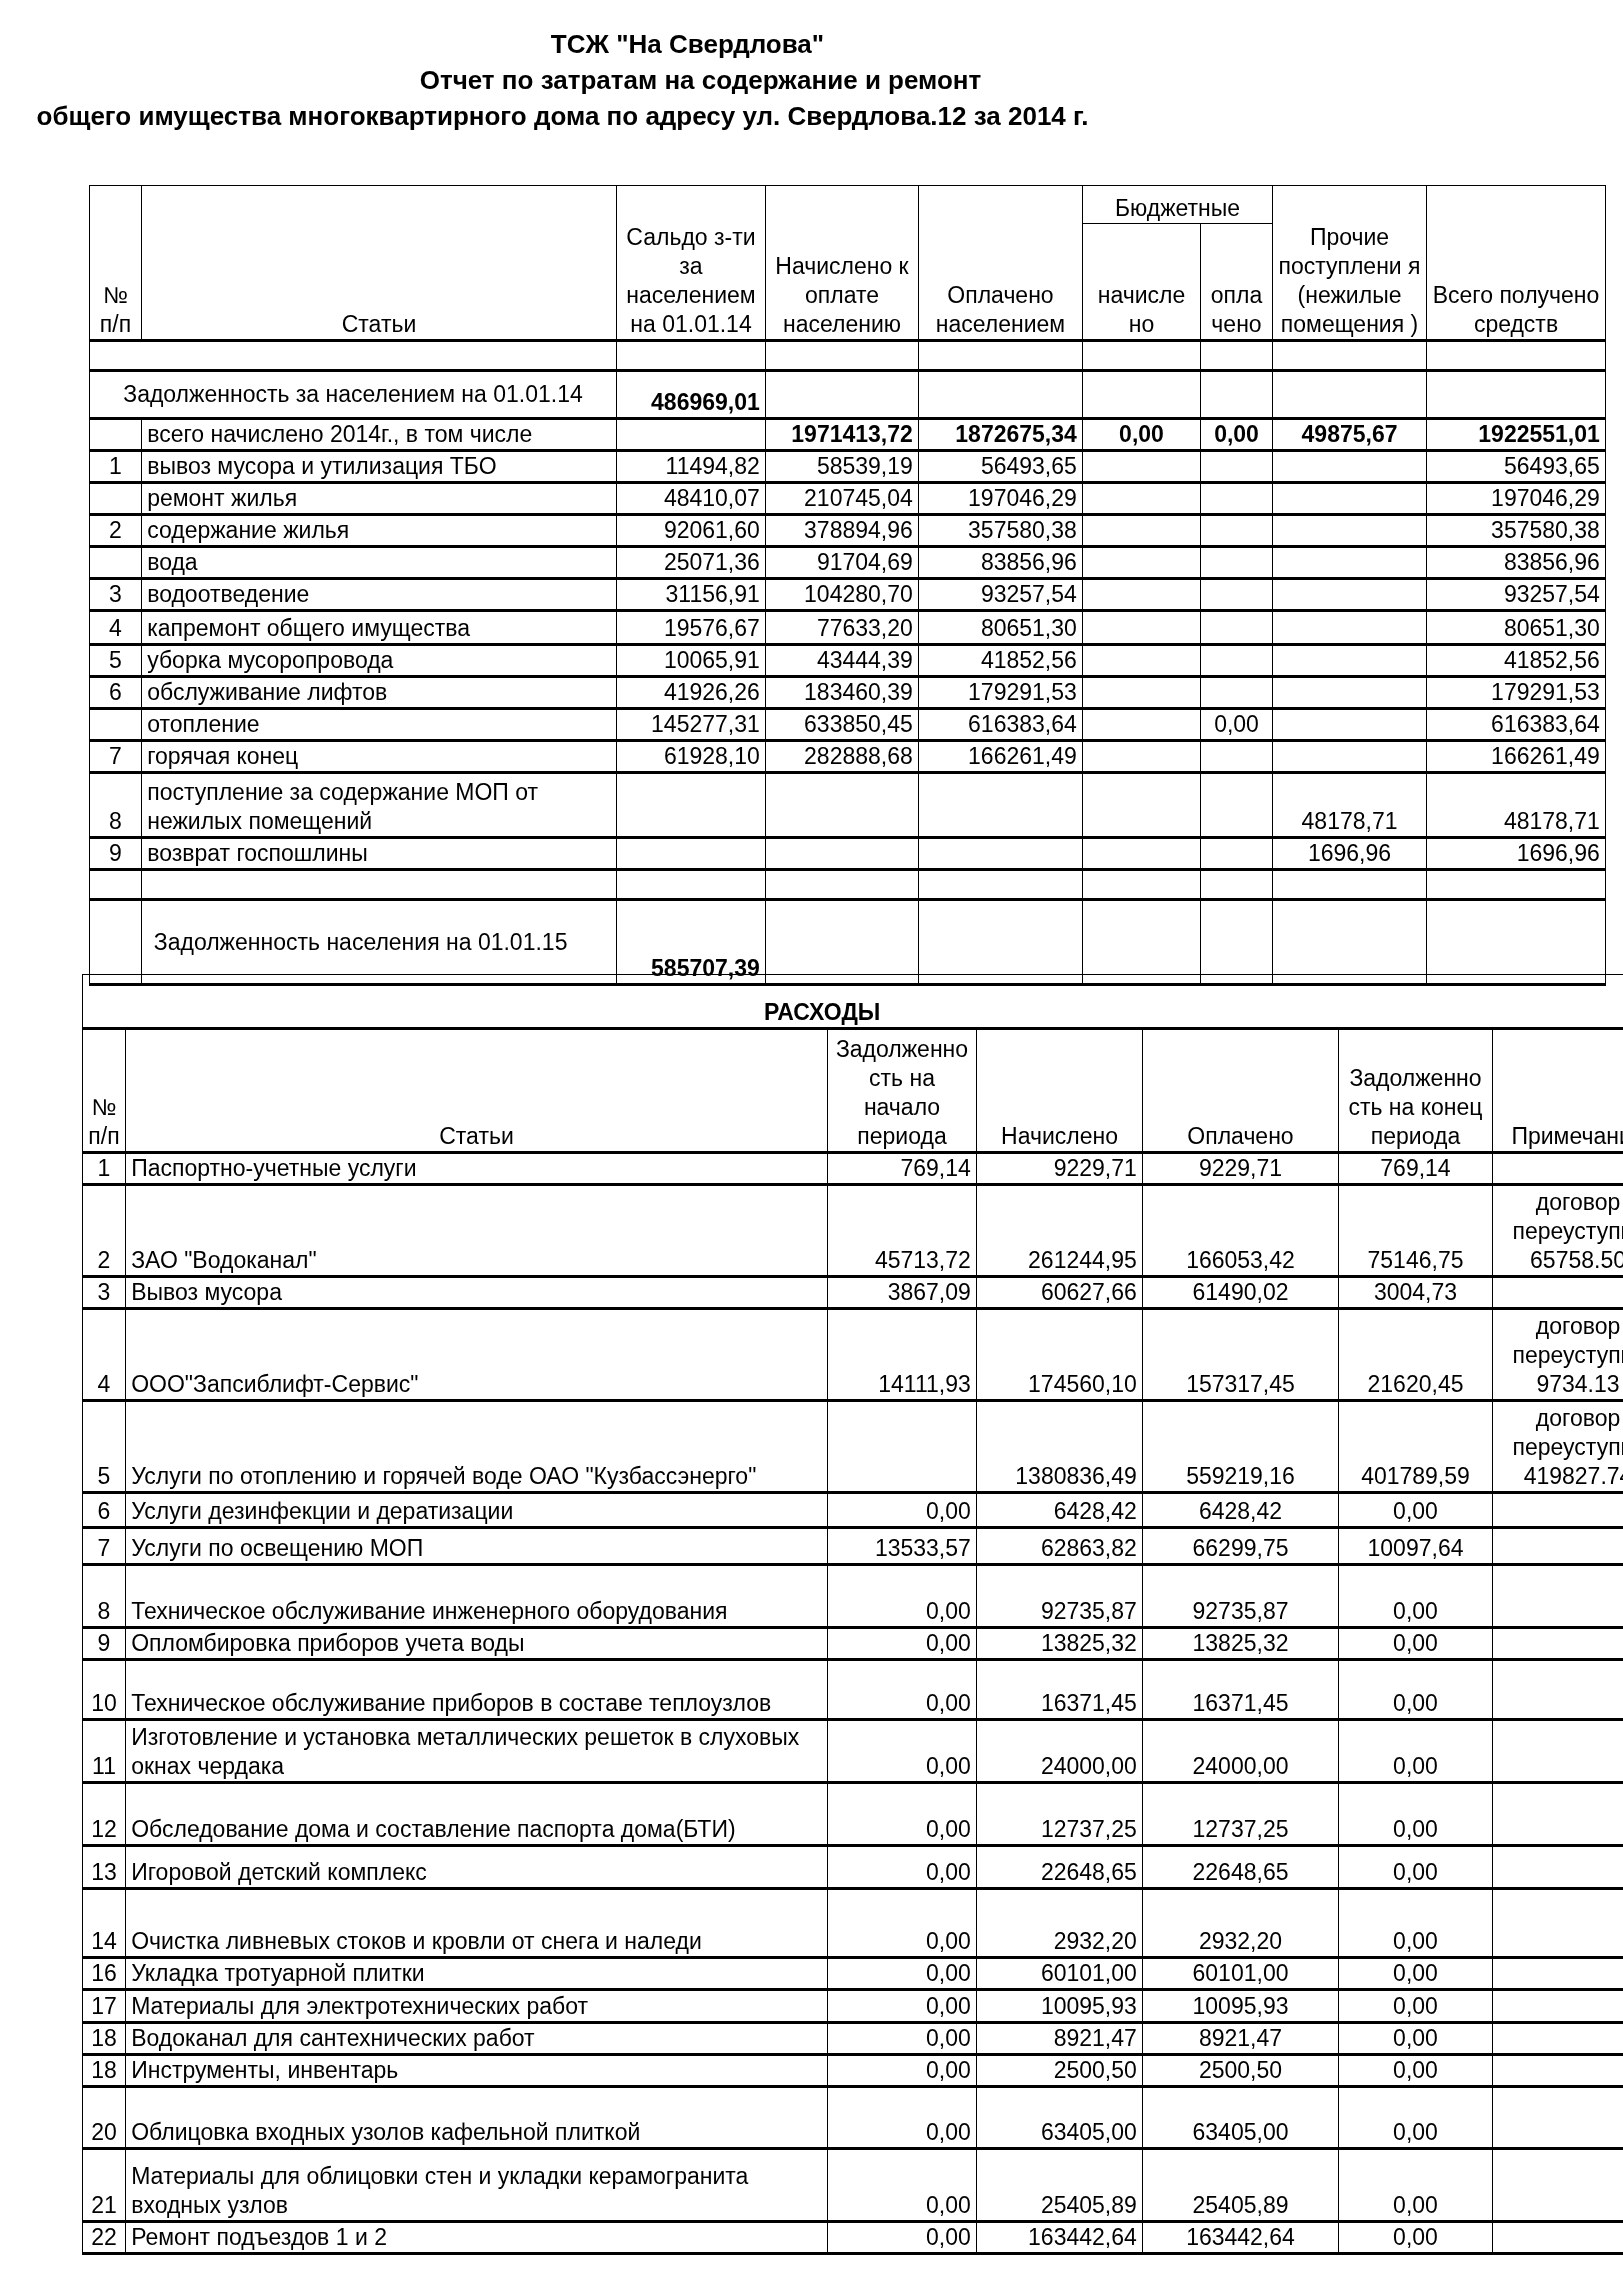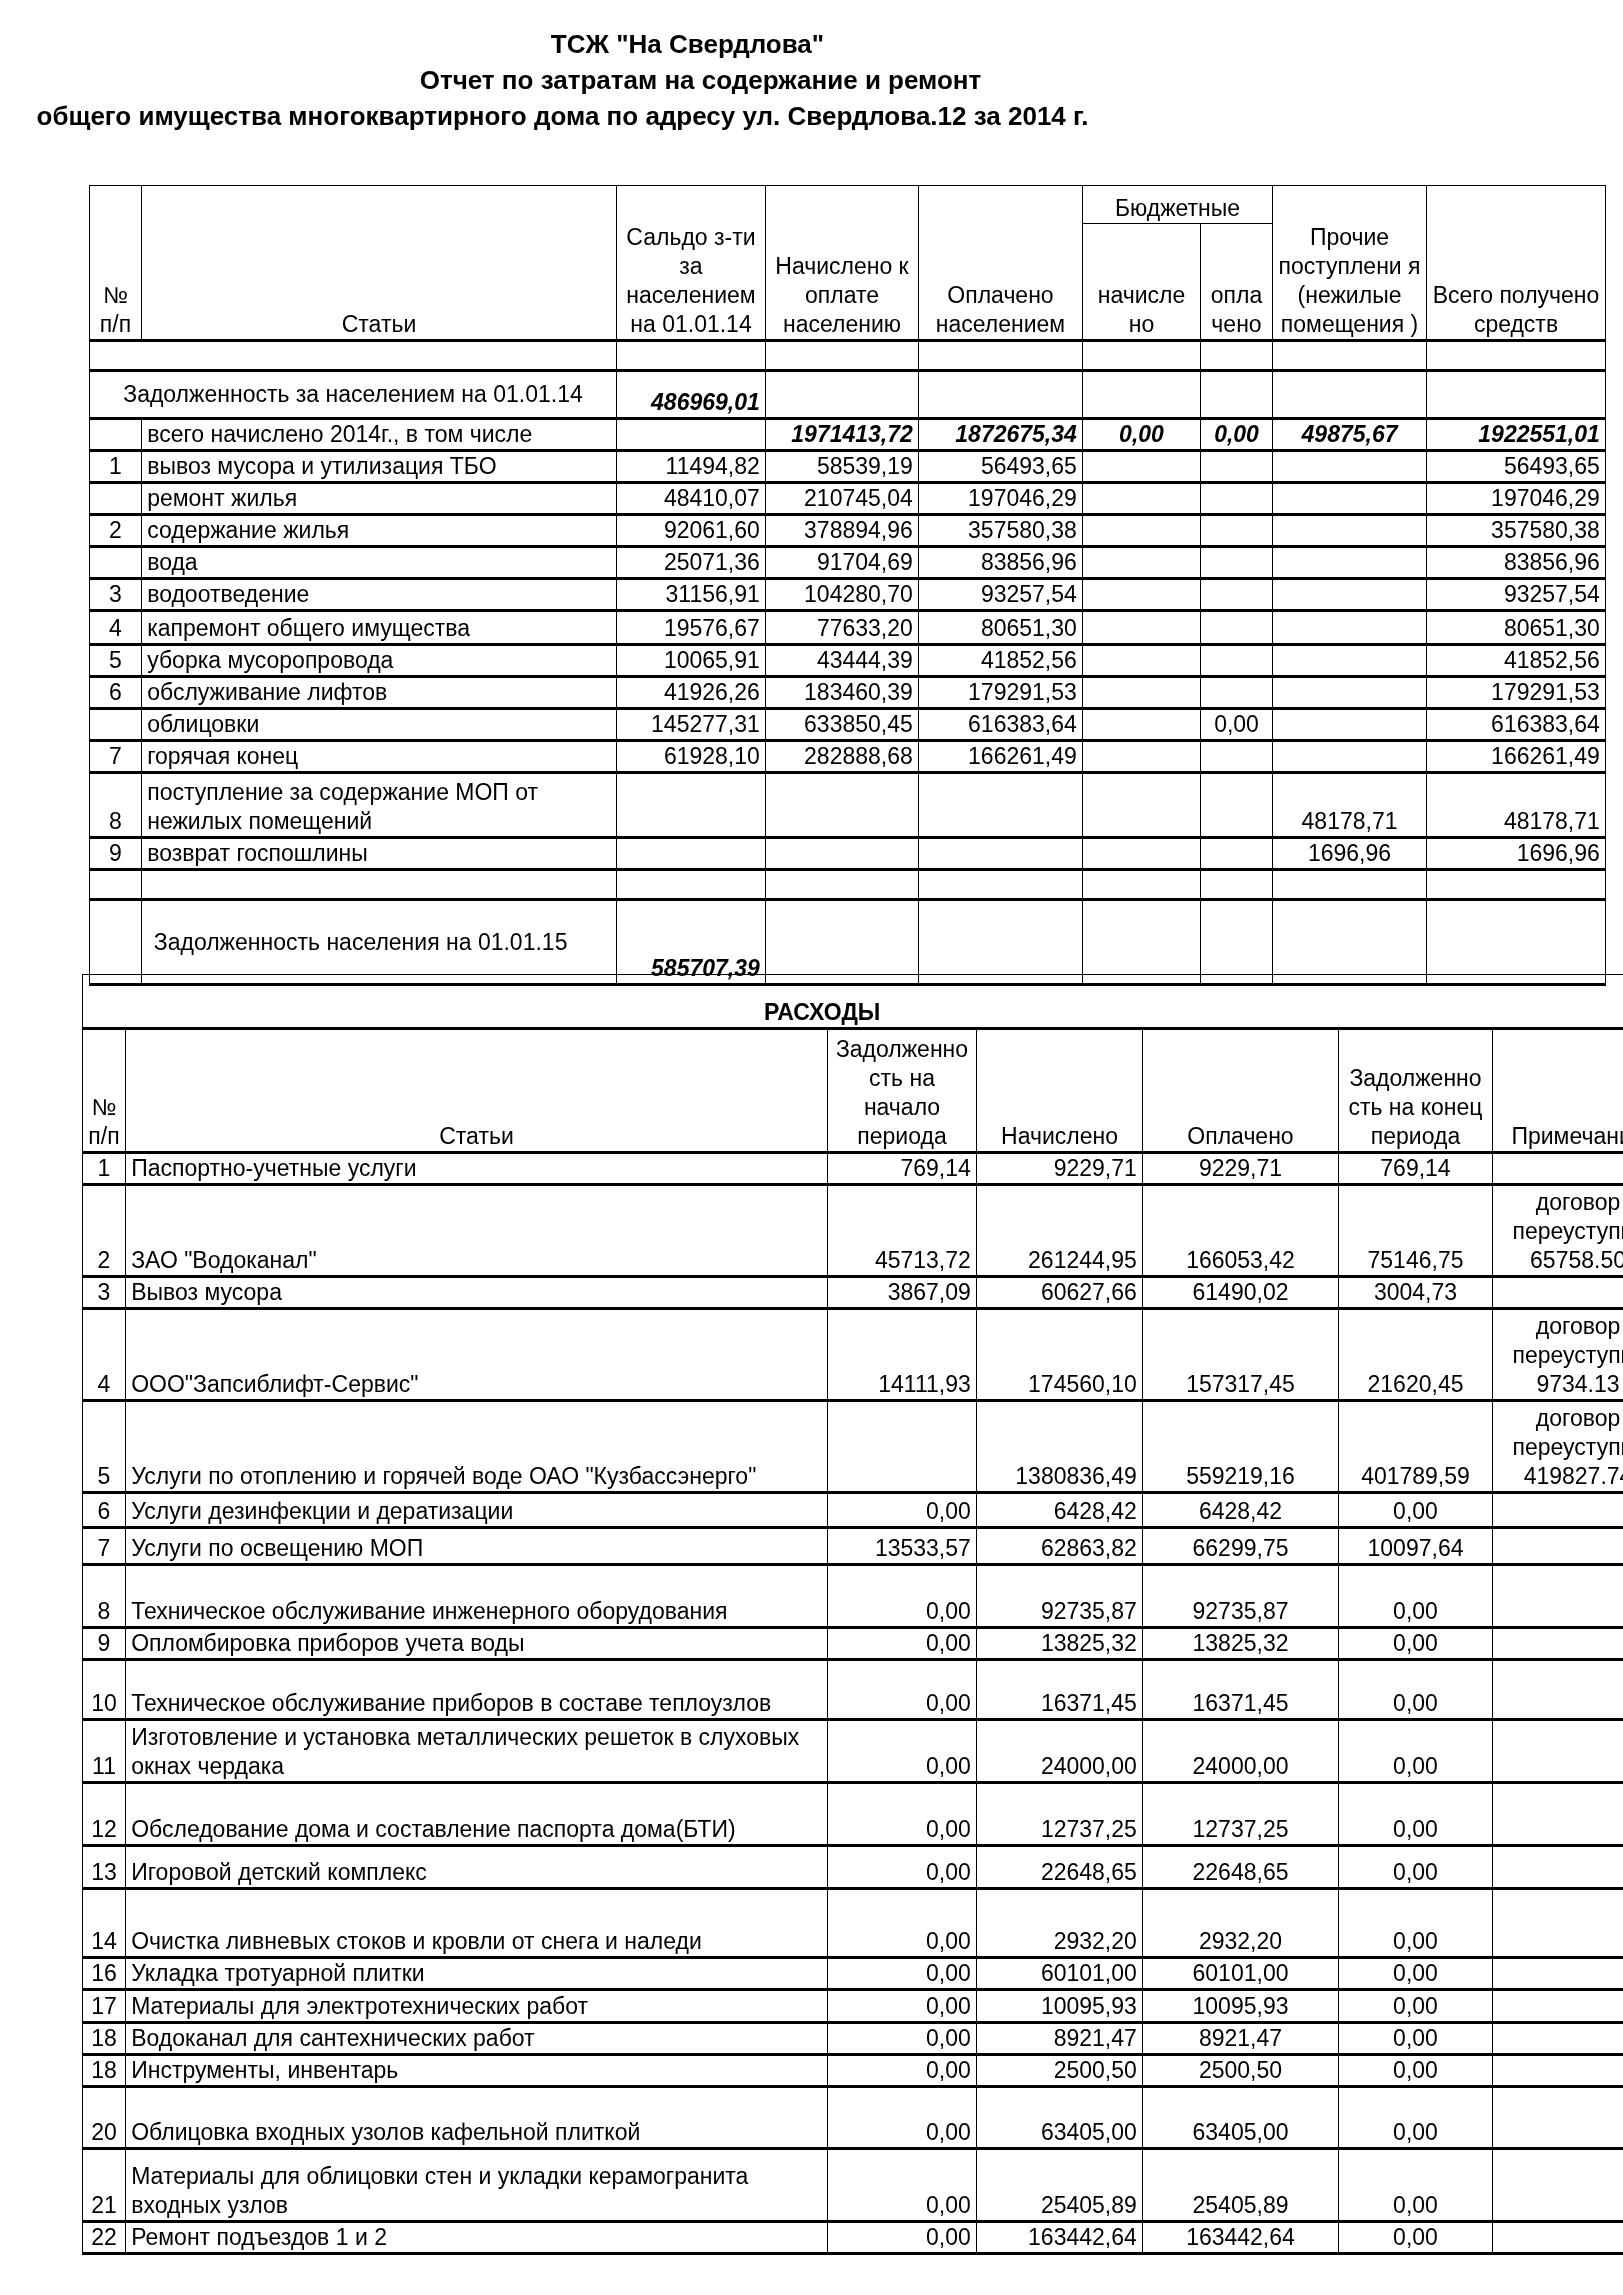--- a/index.html
+++ b/index.html
@@ -8,21 +8,21 @@
   .title { position:absolute; left:0; width:1623px; text-align:center; font-weight:bold; font-size:26px; }
   #t1 { top:29px; left:-124px; }
   #t2 { top:65px; left:-111px; }
   #t3 { top:101px; left:-249px; }
 
   table { position:absolute; border-collapse:collapse; table-layout:fixed; }
   td { border:1.3px solid #000; padding:0 5.2px; font-size:23px; line-height:29px; vertical-align:bottom; overflow:hidden; white-space:nowrap; }
   td.hb { border-bottom-width:3.3px; }
   td.c { text-align:center; }
   td.r { text-align:right; }
-  td.b { font-weight:bold;font-style:italic; }
+  td.b { font-weight:bold; }
   td.wrap { white-space:normal; }
   td.mid { vertical-align:middle; }
 
   #income { left:89px; top:185px; width:1516px; }
   #expense { left:82px; top:974px; width:1516px; }
 </style>
 </head>
 <body>
 
 <div class="title" id="t1">ТСЖ "На Свердлова"</div>
@@ -172,21 +172,21 @@
         <td class="r hb">41926,26</td>
         <td class="r hb">183460,39</td>
         <td class="r hb">179291,53</td>
         <td class="c hb"></td>
         <td class="c hb"></td>
         <td class="c hb"></td>
         <td class="r hb">179291,53</td>
       </tr>
       <tr style="height: 29px;">
         <td class="c hb"></td>
-        <td class="wrap hb">облицовки</td>
+        <td class="wrap hb">отопление</td>
         <td class="r hb">145277,31</td>
         <td class="r hb">633850,45</td>
         <td class="r hb">616383,64</td>
         <td class="c hb"></td>
         <td class="c hb">0,00</td>
         <td class="c hb"></td>
         <td class="r hb">616383,64</td>
       </tr>
       <tr style="height: 30px;">
         <td class="c hb">7</td>

